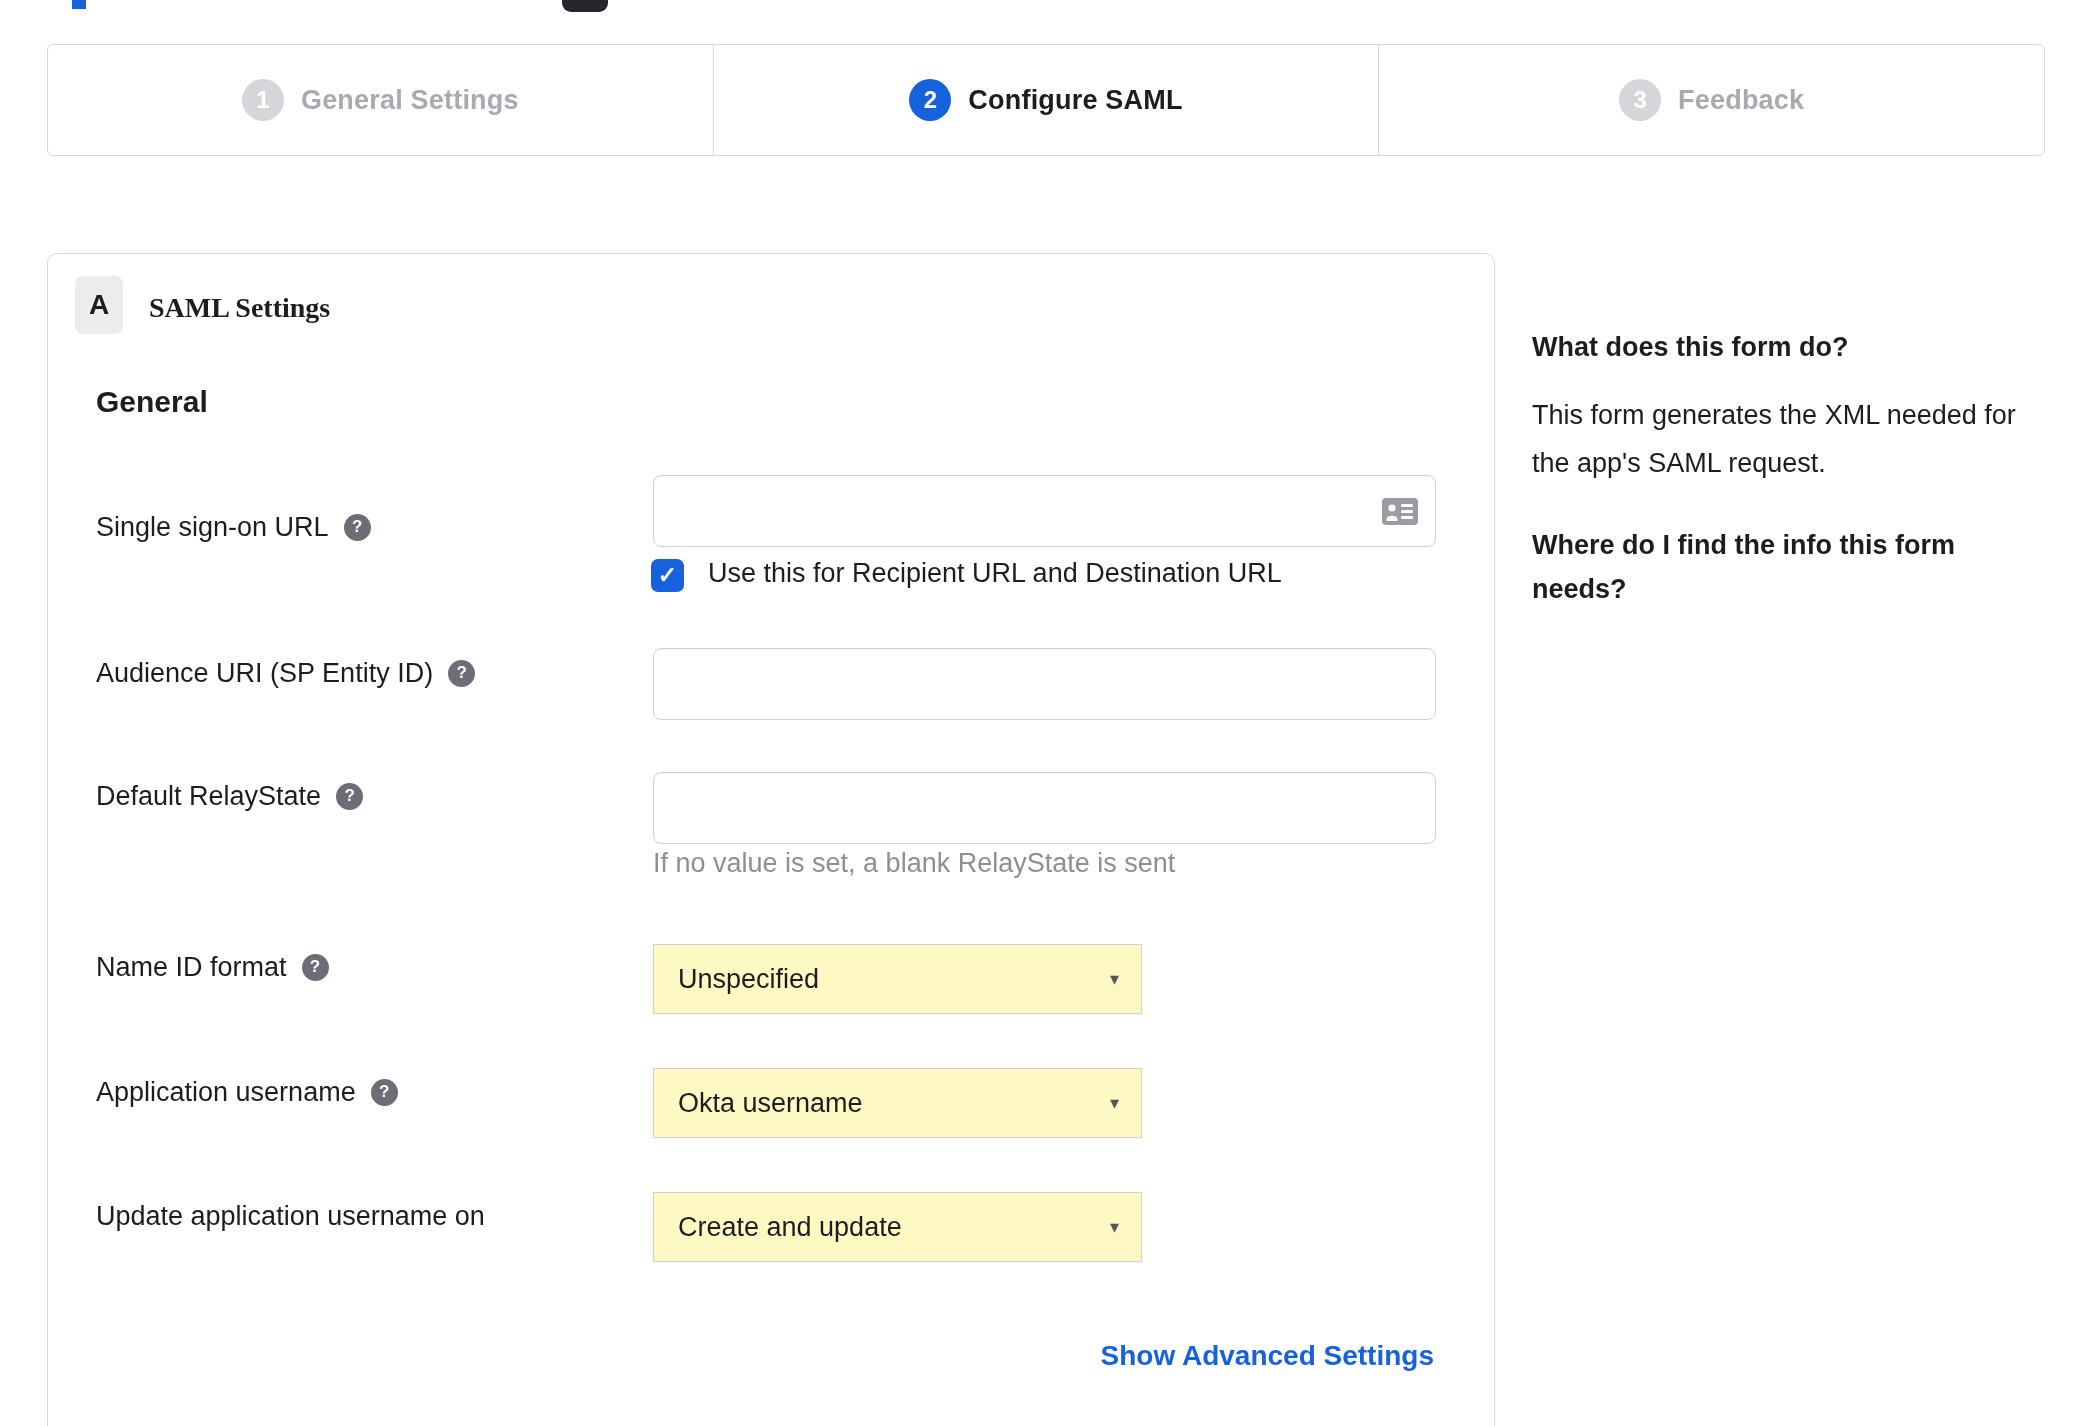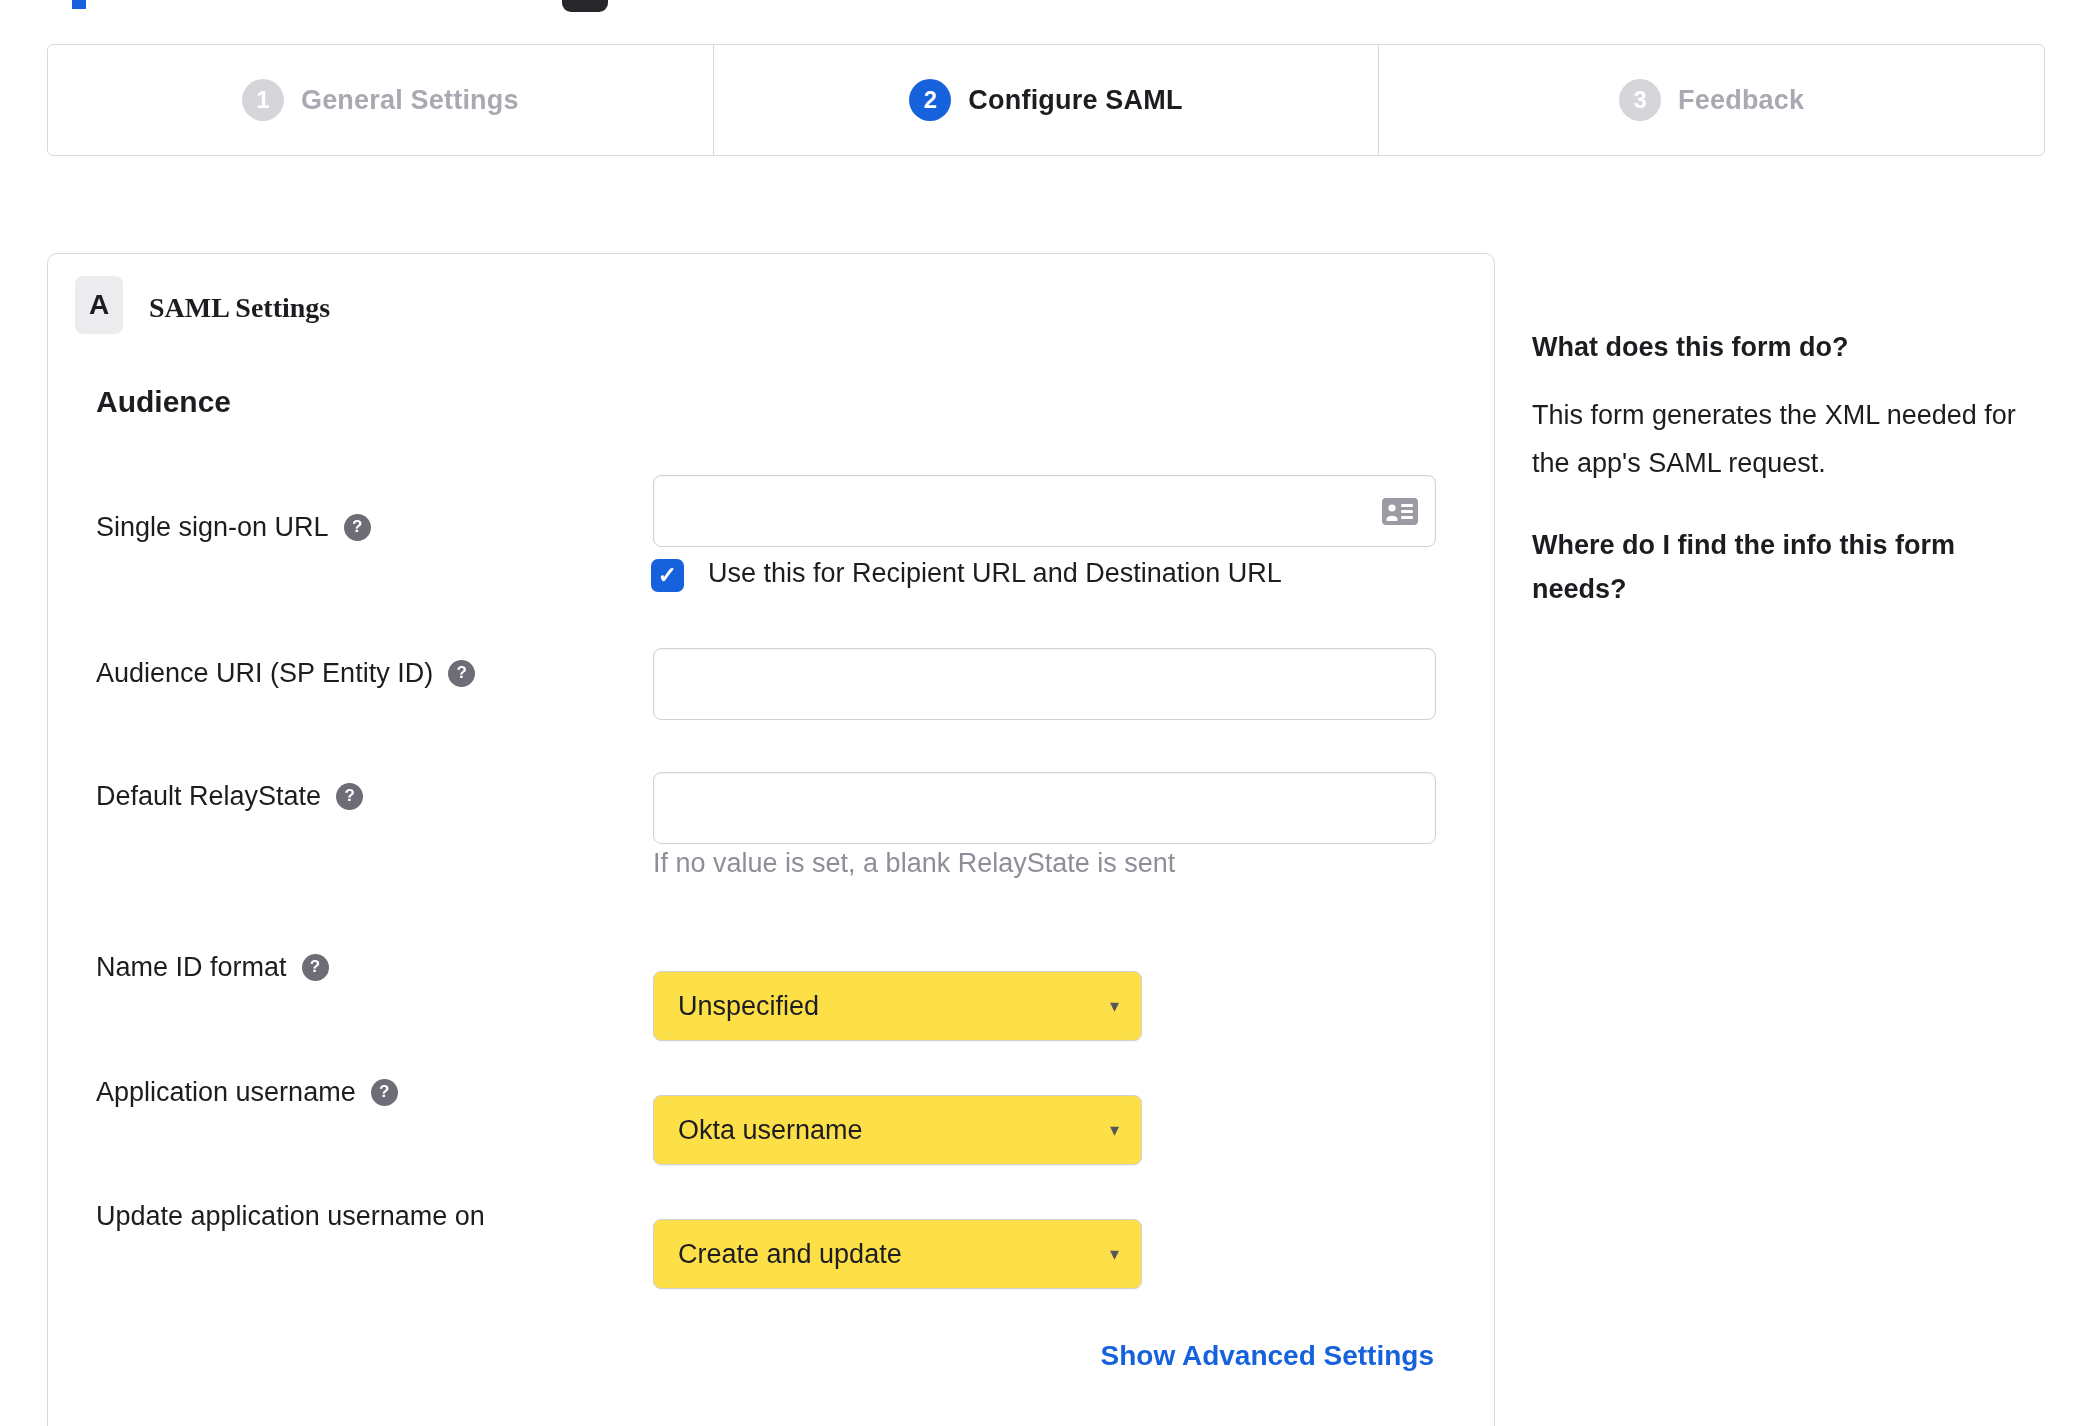--- a/index.html
+++ b/index.html
@@ -78,24 +78,24 @@
     background:#1662dd; border-radius:7px;
     display:flex; align-items:center; justify-content:center;
     color:#fff; font-size:23px; font-weight:700; cursor:pointer;
   }
   .checkbox-label { position:absolute; left:660px; top:304px; font-size:27px; }
 
   .field-hint { position:absolute; left:605px; top:594px; font-size:27px; color:#8e8e98; }
 
   .select {
     position:absolute; left:605px; width:489px; height:70px;
-    border:1px solid #d1d1d6; border-radius:8px; background:#fde047;
+    border:1px solid #d1d1d6; border-radius:0; background:#fef9c3;
     display:flex; align-items:center; justify-content:space-between;
     padding:0 22px 0 24px; font-size:27px; color:#1d1d21;
-    box-shadow: 0 1px 2px rgba(0,0,0,0.04); cursor:pointer;margin-top:27px;
+    box-shadow: 0 1px 2px rgba(0,0,0,0.04); cursor:pointer;
   }
   .caret { font-size:18px; color:#55555e; }
 
   .advanced-link {
     position:absolute; top:1086px; right:60px;
     font-size:28px; font-weight:600; color:#1662dd;
     text-decoration:none; cursor:pointer;
   }
 
   
@@ -121,21 +121,21 @@
   <div class="step inactive">
     <span class="step-circle">3</span>
     <span class="step-label">Feedback</span>
   </div>
 </div>
 
 <div class="card">
 
   <div class="badge-a">A</div>
   <div class="card-title">SAML Settings</div>
-  <div class="general-heading">Audience</div>
+  <div class="general-heading">General</div>
 
   <div class="field-label" style="top:228px;margin-top:28px;">
     <span>Single sign-on URL</span>
     <span class="help-icon">?</span>
   </div>
   <div class="input-wrap" style="top:221px;">
     <input class="text-input" type="text" value="" style="">
     <span class="input-icon">
       <svg width="36" height="27" viewBox="0 0 36 27">
         <rect x="0" y="0" width="36" height="27" rx="4" fill="#9b9ba3"></rect>

